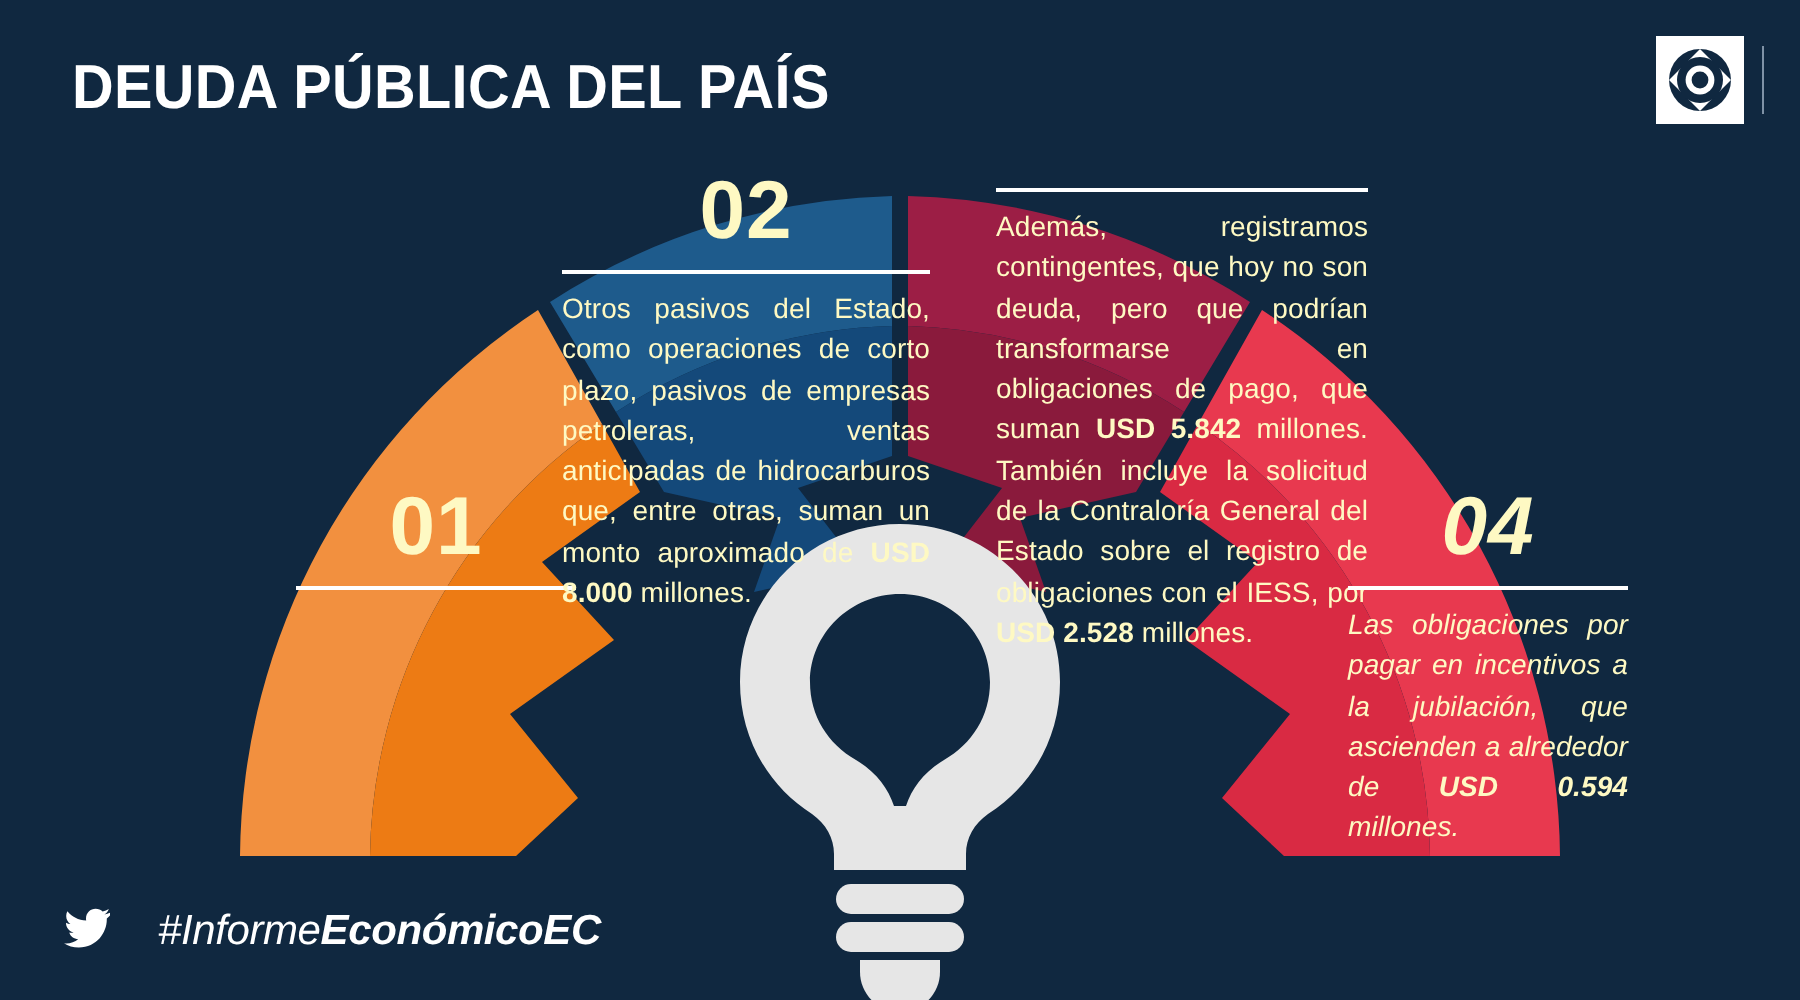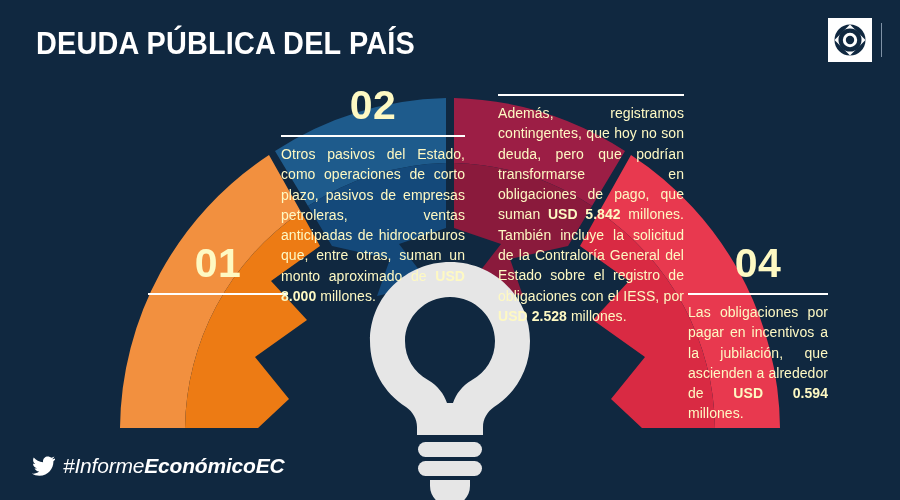--- a/index.html
+++ b/index.html
@@ -25,21 +25,21 @@
     display:flex; align-items:center; gap:9px;
   }
   #brand-emblem{ width:44px; height:44px; display:block; }
   #brand-divider{ width:1px; height:34px; background:#7f92a6; }
   #brand-text{ color:#ffffff; font-size:12.5px; line-height:1.28; letter-spacing:.1px; }
   #brand-text .b{ font-weight:bold; }
 
   
   #footer-tag{
     position:absolute; left:31px; bottom:22px;
-    display:flex; align-items:center; gap:8px;
+    display:flex; align-items:flex-start; gap:24px;
   }
   #twitter-icon{ width:24px; height:20px; display:block; }
   #footer-handle{
     color:#ffffff; font-size:21px; font-style:italic; letter-spacing:-.2px;
   }
   #footer-handle .b{ font-weight:bold; }
 
   
   #arc-diagram{ position:absolute; left:0; top:0; width:900px; height:500px; }
   #arc-diagram svg{ display:block; width:900px; height:500px; }
@@ -54,21 +54,21 @@
     font-size:14px; line-height:1.45; text-align:justify;
     text-align-last:left; letter-spacing:.05px;
   }
   .seg-body b{ font-weight:bold; }
 
   
   #seg-text-01{ left:148px; top:243px; width:140px; }
   #seg-text-01 .seg-body{ text-align:justify; text-align-last:left; }
   #seg-text-02{ left:281px; top:85px;  width:184px; }
   #seg-text-03{ left:498px; top:85px;  width:186px; }
-  #seg-text-04{ left:688px; top:243px; width:140px; }
+  #seg-text-04{ left:674px; top:243px; width:140px;font-style:italic; }
 </style>
 </head>
 <body>
 
 <div id="page-title">DEUDA PÚBLICA DEL PAÍS</div>
 
 <div id="brand-logo">
   <svg id="brand-emblem" viewBox="0 0 44 44">
     <rect x="0" y="0" width="44" height="44" fill="#ffffff"></rect>
     <circle cx="22" cy="22" r="15.5" fill="#102840"></circle>

